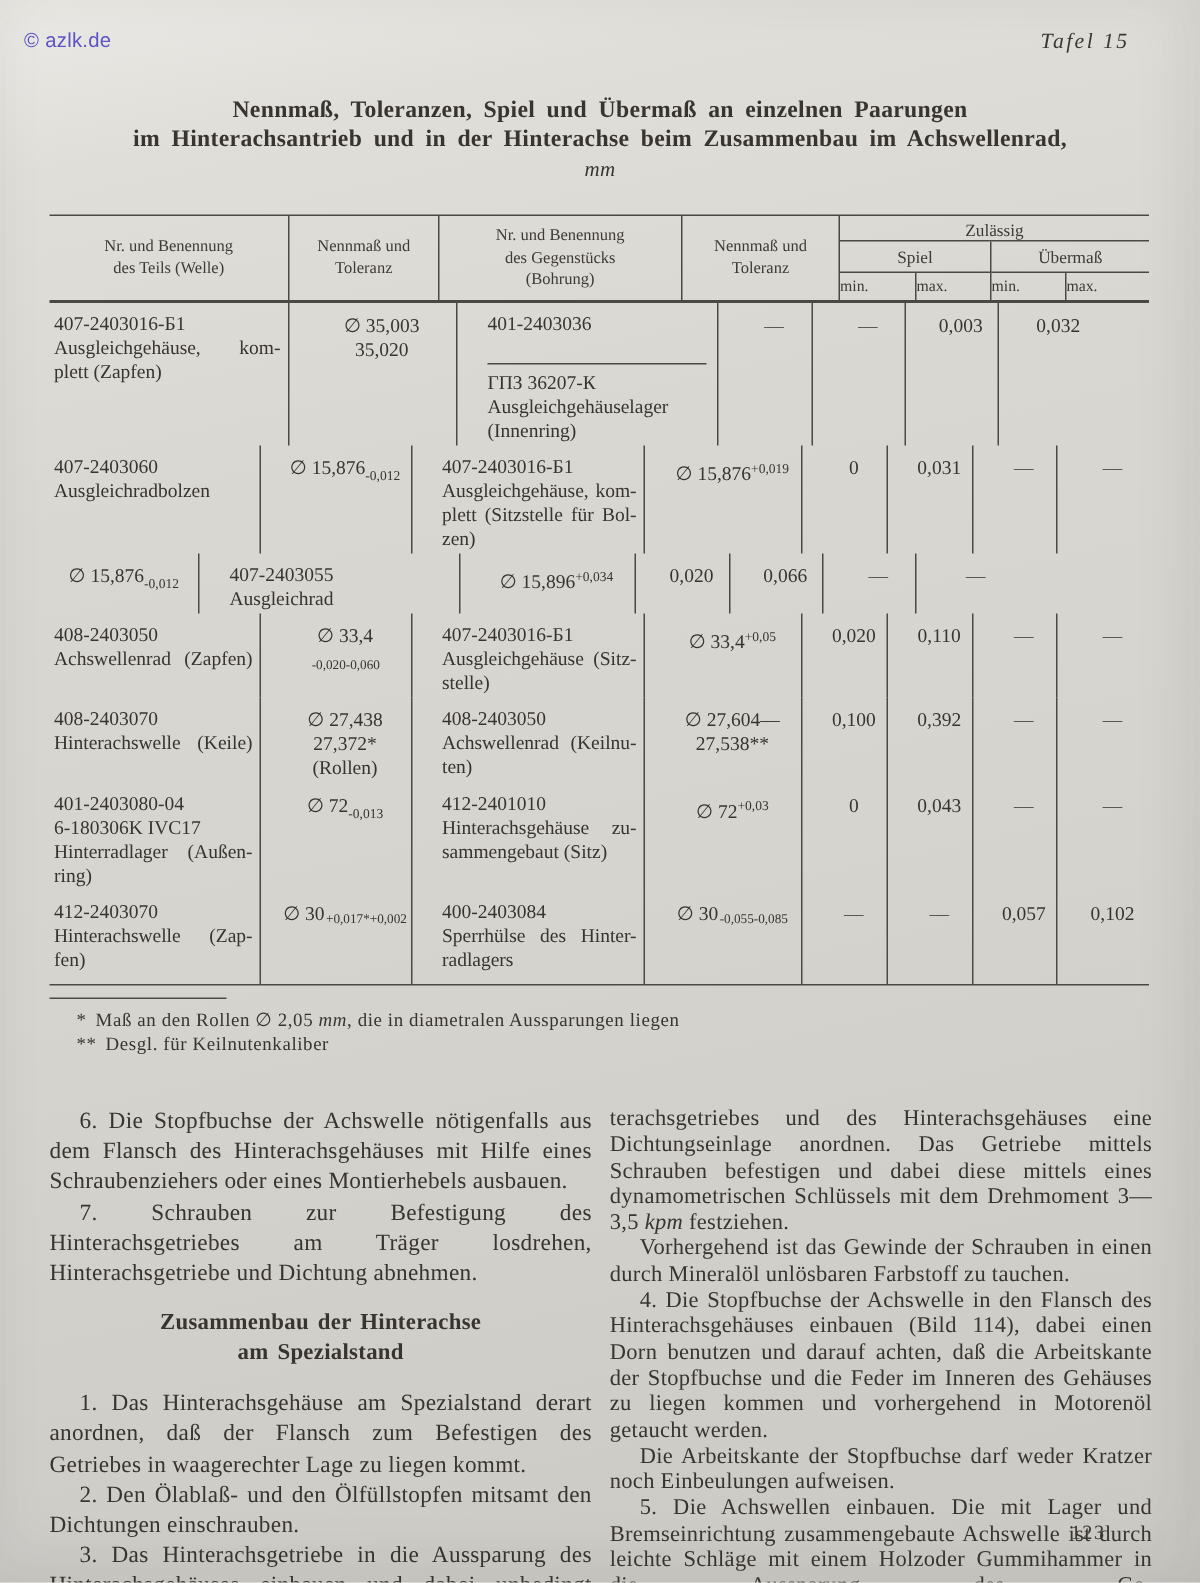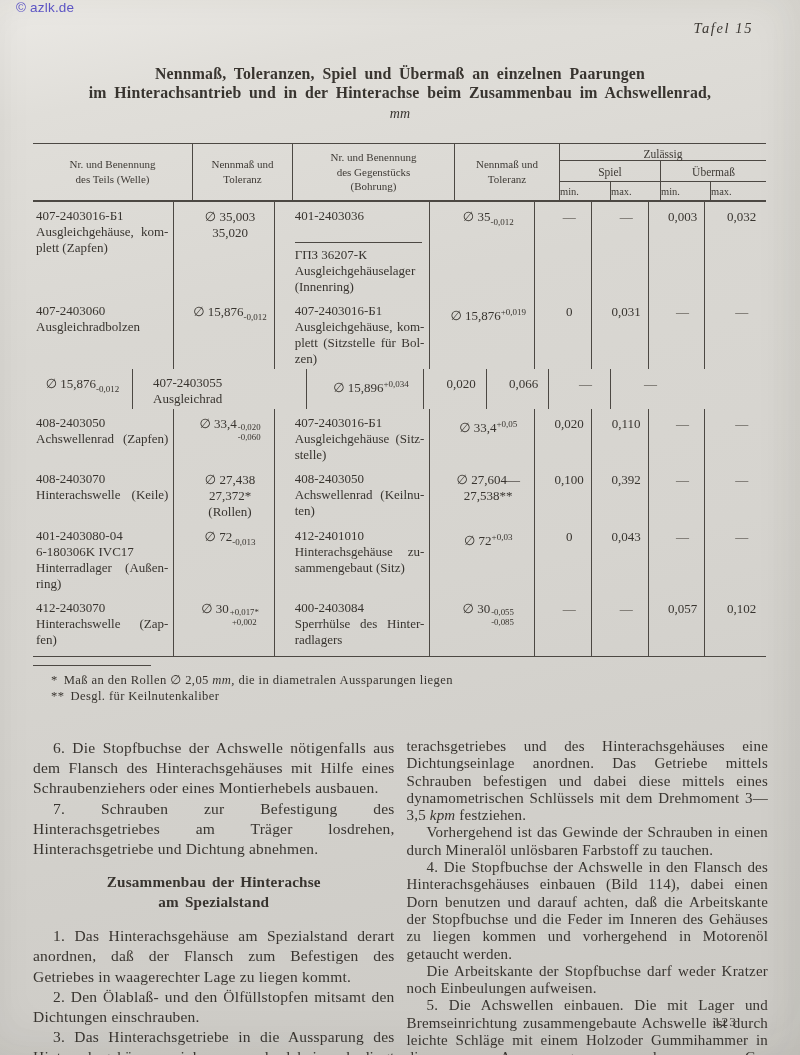--- a/index.html
+++ b/index.html
@@ -6,21 +6,21 @@
   .page{
     position:relative;
     width:800px;height:1055px;
     background:linear-gradient(168deg,#eceae6 0%,#e0ded9 10%,#d9d7d2 30%,#d6d4cf 55%,#d0cec9 80%,#cbc9c4 100%);
     box-shadow:inset -14px 0 36px rgba(60,55,45,0.05), inset 0 -18px 40px rgba(60,55,45,0.04);
     font-family:"Liberation Serif","DejaVu Serif",serif;
     color:#38342f;
     overflow:hidden;
   }
   .watermark{
-    position:absolute;left:16px;top:0;
+    position:absolute;left:16px;top:19px;
     font-family:"Liberation Sans","DejaVu Sans",sans-serif;
     font-size:13.5px;color:#5c54c4;letter-spacing:0.2px;
   }
   .tafel{
     position:absolute;right:47px;top:20px;
     font-style:italic;font-size:14.5px;letter-spacing:1.6px;color:#3c3833;
   }
   .title{margin:64px 38px 0;text-align:center;font-weight:bold;font-size:15.8px;line-height:19px;word-spacing:3.5px;letter-spacing:0.2px;}
   .title .unit{font-weight:normal;font-style:italic;font-size:14px;margin-top:2px;word-spacing:0;}
   
@@ -43,21 +43,21 @@
   .td{border-right:1px solid var(--line);box-sizing:border-box;padding:6px 5px 2px 3px;line-height:16px;}
   .td.c3{padding-left:8px;}
   .td.c8{border-right:none;}
   .td.num{text-align:center;padding-top:7px;padding-left:2px;padding-right:2px;}
   .r0{min-height:65px}.r1{min-height:62px}.r2{min-height:34px}.r3{min-height:46px}
   .r4{min-height:50px}.r5{min-height:58px}.r6{min-height:62px}
   .sp{text-align:justify;text-align-last:justify;}
   .pnul{border-bottom:1.4px solid var(--line);padding-bottom:18px;margin-bottom:4px;margin-right:2px;}
   .vsub{font-size:9px;vertical-align:-4px;}
   .vsup{font-size:9px;vertical-align:5px;}
-  .stack{display:inline-flex;flex-direction:column;font-size:8.8px;line-height:1.12;vertical-align:-2px;margin-left:1px;text-align:center;}
+  .stack{display:inline-flex;font-size:8.8px;line-height:1.12;vertical-align:-2px;margin-left:1px;text-align:right;}
   .dash{color:#55514b;}
   
   .fnblock{margin:8px 33px 0;font-size:12.6px;line-height:16px;letter-spacing:0.4px;}
   .fnrule{width:118px;border-top:1.4px solid #4c4843;margin-bottom:6px;}
   .fn{padding-left:34px;text-indent:-16px;}
   .fnm{margin-right:6px;}
   
   .cols{display:flex;margin:34px 32px 0 33px;gap:12px;}
   .col{width:362px;text-align:justify;}
   .col-left{font-size:15.5px;line-height:20.2px;letter-spacing:0.2px;}
@@ -127,23 +127,20 @@
         <div class="td c2 num">
           <div>∅ 35,003</div>
           <div>35,020</div>
         </div>
         <div class="td c3">
           <div class="pnul">401-2403036</div>
           <div>ГПЗ 36207-К</div>
           <div>Ausgleichgehäuselager</div>
           <div>(Innenring)</div>
         </div>
-        <div class="td c4 num">
-          <span>∅ 35</span><span class="vsub">-0,012</span>
-        </div>
         <div class="td c5 num dash">—</div>
         <div class="td c6 num dash">—</div>
         <div class="td c7 num">0,003</div>
         <div class="td c8 num">0,032</div>
       </div>
 
       <div class="tr r1">
         <div class="td c1">
           <div>407-2403060</div>
           <div>Ausgleichradbolzen</div>

